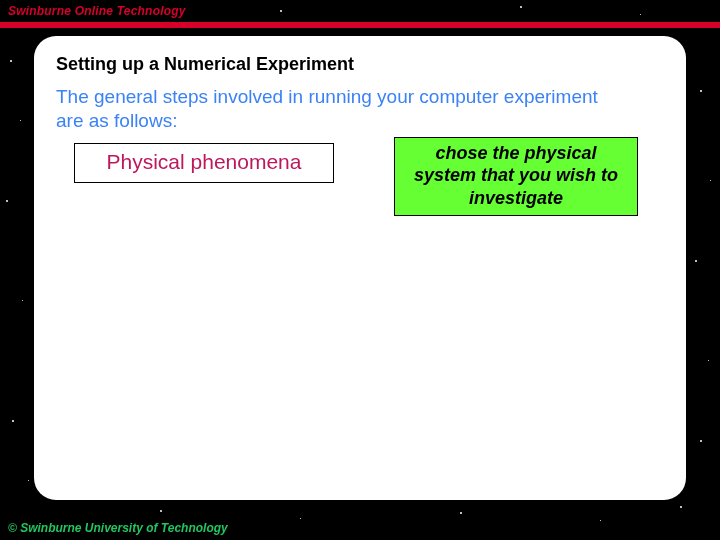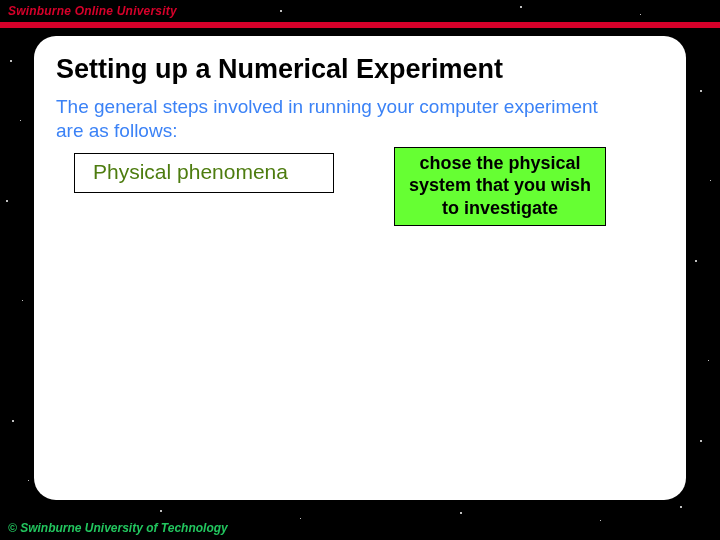--- a/index.html
+++ b/index.html
@@ -59,21 +59,21 @@
     top: 36px;
     left: 34px;
     width: 652px;
     height: 464px;
     background: #fff;
     border-radius: 22px;
     padding: 18px 22px 20px 22px;
     z-index: 8;
   }
   .title {
-    font-size: 27px;
+    font-size: 18px;
     font-weight: bold;
     color: #000;
     margin-bottom: 10px;
   }
   .intro {
     font-size: 19px;
     color: #3b82f6;
     line-height: 1.25;
     margin-bottom: 10px;
     max-width: 560px;
@@ -82,35 +82,37 @@
     display: flex;
     gap: 60px;
     align-items: flex-start;
     margin-top: 4px;
   }
   .box-left {
     border: 1.5px solid #000;
     background: #fff;
     padding: 6px 18px 8px 18px;
     font-size: 21px;
-    color: #4d7c0f;
+    color: #be185d;
     min-width: 260px;
+    text-align: center;
     margin-left: 18px;
   }
   .box-right {
     border: 1.5px solid #000;
     background: #66ff33;
     padding: 4px 12px 6px 12px;
     font-size: 18px;
     font-weight: bold;
     color: #000;
     text-align: center;
     line-height: 1.25;
-    width: 212px;
+    width: 244px;
     margin-top: -6px;
+    font-style: italic;
   }
 </style>
 </head>
 <body>
 
 <div class="starfield">
   <div class="star" style="top:10px;left:280px;width:2px;height:2px"></div>
   <div class="star" style="top:6px;left:520px;width:2px;height:2px"></div>
   <div class="star" style="top:14px;left:640px;width:1px;height:1px"></div>
   <div class="star" style="top:60px;left:10px;width:2px;height:2px"></div>
@@ -125,21 +127,21 @@
   <div class="star" style="top:360px;left:708px;width:1px;height:1px"></div>
   <div class="star" style="top:440px;left:700px;width:2px;height:2px"></div>
   <div class="star" style="top:510px;left:160px;width:2px;height:2px"></div>
   <div class="star" style="top:518px;left:300px;width:1px;height:1px"></div>
   <div class="star" style="top:512px;left:460px;width:2px;height:2px"></div>
   <div class="star" style="top:520px;left:600px;width:1px;height:1px"></div>
   <div class="star" style="top:506px;left:680px;width:2px;height:2px"></div>
 </div>
 
 <div class="header-bar">
-  <span class="header-text">Swinburne Online University</span>
+  <span class="header-text">Swinburne Online Technology</span>
 </div>
 
 <div class="red-stripe"></div>
 
 <div class="content-card">
   <div class="title">Setting up a Numerical Experiment</div>
   <div class="intro">The general steps involved in running your computer experiment are as follows:</div>
   <div class="row">
     <div class="box-left">Physical phenomena</div>
     <div class="box-right">chose the physical system that you wish to investigate</div>

